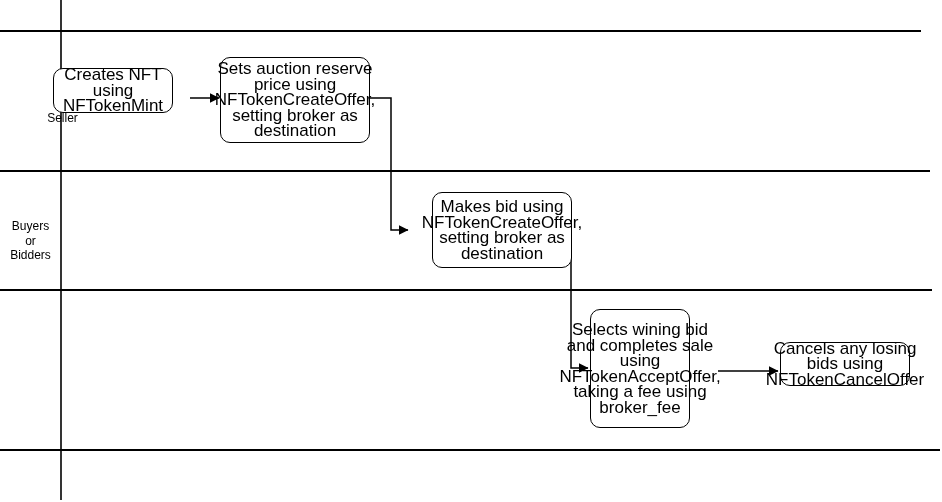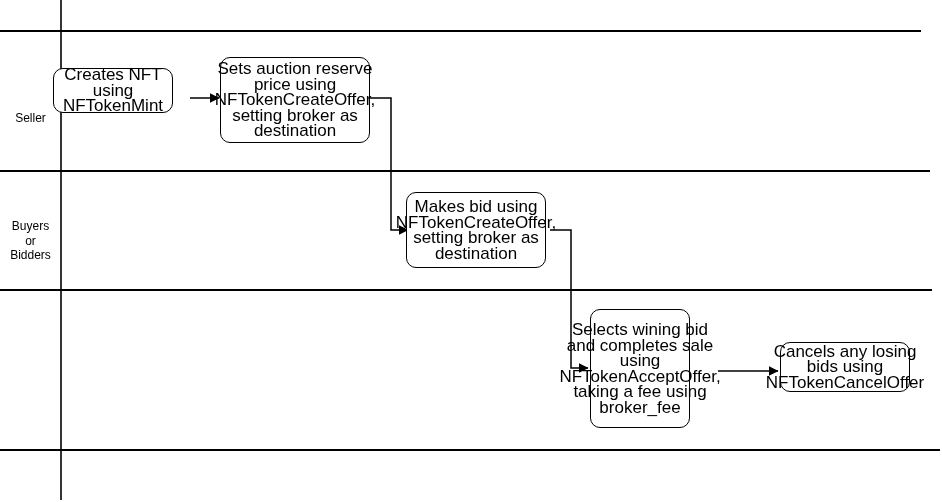--- a/index.html
+++ b/index.html
@@ -27,44 +27,44 @@
     width: 61px;
     display: flex;
     align-items: center;
     justify-content: center;
     text-align: center;
     font-size: 12px;
     line-height: 14.5px;
     white-space: pre-line;
     color: #000000;
   }
-  .lane-label.seller { top: 48px;  height: 140px; }
+  .lane-label.seller { top: 48px;  height: 140px; margin-left: 32px; }
   .lane-label.buyers { top: 171px; height: 140px; }
   .lane-label.broker { top: 290px; height: 160px; }
 
   .node {
     position: absolute;
     background: #ffffff;
     border: 1.4px solid #000000;
     border-radius: 10px;
     display: flex;
     align-items: center;
     justify-content: center;
     text-align: center;
     font-size: 17px;
     line-height: 15.5px;
     white-space: pre-line;
     padding: 0 3px;
     color: #000000;
   }
   .node.create-nft   { left: 53px;  top: 68px;  width: 120px; height: 45px;  }
   .node.set-reserve  { left: 220px; top: 57px;  width: 150px; height: 86px;  }
-  .node.make-bid     { left: 406px; top: 192px; width: 140px; height: 76px;  }
+  .node.make-bid     { left: 432px; top: 192px; width: 140px; height: 76px;  }
   .node.accept-offer { left: 590px; top: 309px; width: 100px; height: 119px; }
-  .node.cancel-offer { left: 780px; top: 342px; width: 130px; height: 50px;  }
+  .node.cancel-offer { left: 780px; top: 342px; width: 130px; height: 44px;  }
 </style>
 </head>
 <body>
 
 <div class="canvas">
 
   <svg class="wire-layer" width="942" height="502" viewBox="0 0 942 502" xmlns="http://www.w3.org/2000/svg">
     <defs>
       <marker id="arrowhead" markerWidth="11" markerHeight="11" refX="9.5" refY="5" orient="auto" markerUnits="userSpaceOnUse">
         <path d="M0,0 L10,5 L0,10 Z" fill="#000000"></path>

